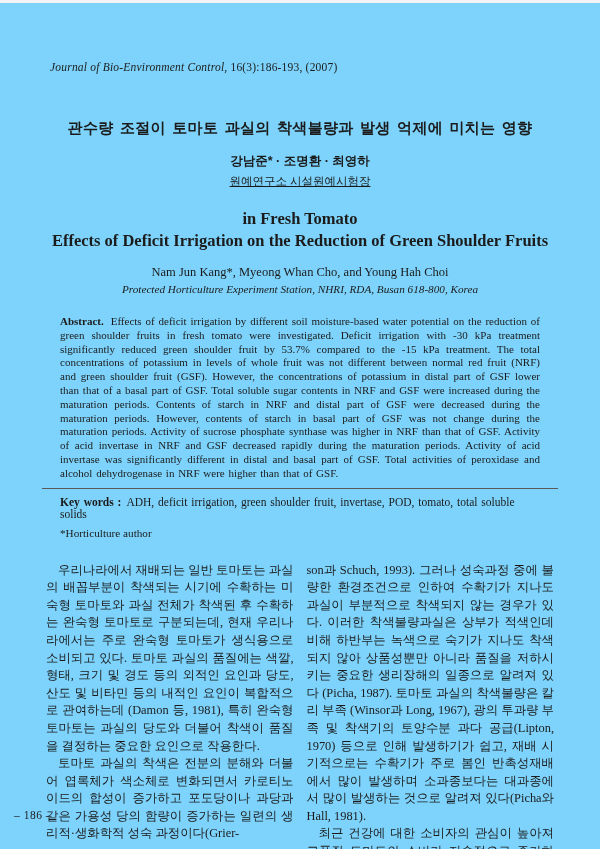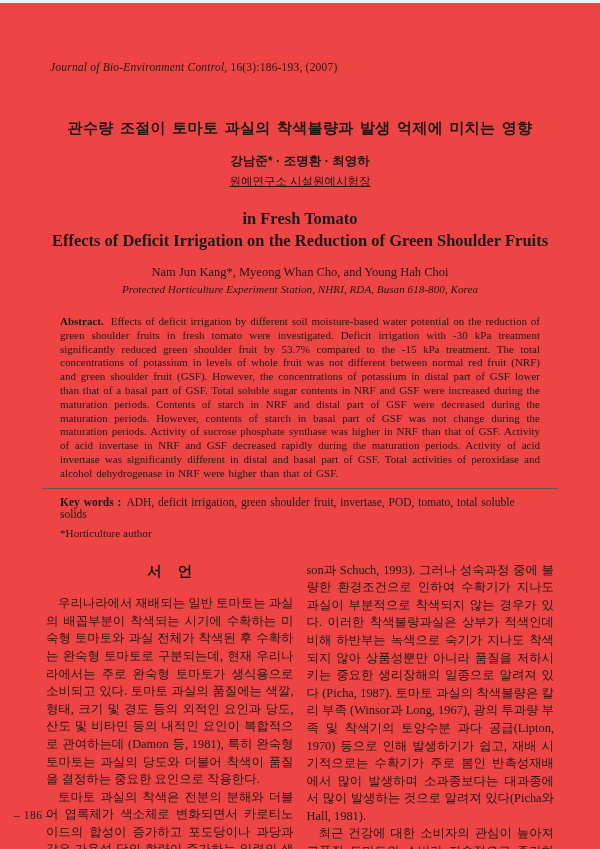--- a/index.html
+++ b/index.html
@@ -2,21 +2,21 @@
 <html><head>
 <meta charset="utf-8">
 <style>
   * { box-sizing: border-box; }
   html, body { margin: 0; padding: 0; background: #ffffff; }
   .page {
     position: relative;
     width: 600px;
     height: 849px;
     margin: 0 auto;
-    background: #ef4444;
+    background: #7dd3fc;
     border-top: 3px solid #f3f3f5;
     font-family: "Liberation Serif", serif;
     color: #1b1b1b;
     overflow: hidden;
   }
   .journal-line {
     margin: 58px 0 0 50px;
     font-size: 11.5px;
     letter-spacing: 0.2px;
   }
@@ -152,21 +152,20 @@
 
   <div class="abstract-block">
     <p class="abstract-text"><span class="abs-label">Abstract.</span><span>Effects of deficit irrigation by different soil moisture-based water potential on the reduction of green shoulder fruits in fresh tomato were investigated. Deficit irrigation with -30 kPa treatment significantly reduced green shoulder fruit by 53.7% compared to the -15 kPa treatment. The total concentrations of potassium in levels of whole fruit was not different between normal red fruit (NRF) and green shoulder fruit (GSF). However, the concentrations of potassium in distal part of GSF lower than that of a basal part of GSF. Total soluble sugar contents in NRF and GSF were increased during the maturation periods. Contents of starch in NRF and distal part of GSF were decreased during the maturation periods. However, contents of starch in basal part of GSF was not change during the maturation periods. Activity of sucrose phosphate synthase was higher in NRF than that of GSF. Activity of acid invertase in NRF and GSF decreased rapidly during the maturation periods. Activity of acid invertase was significantly different in distal and basal part of GSF. Total activities of peroxidase and alcohol dehydrogenase in NRF were higher than that of GSF.</span></p>
     <hr class="rule">
     <p class="keywords"><span class="kw-label">Key words :</span><span>ADH, deficit irrigation, green shoulder fruit, invertase, POD, tomato, total soluble solids</span></p>
     <p class="corresponding">*Horticulture author</p>
   </div>
 
   <div class="columns">
     <div class="col">
-      <h3 class="section-heading">서    언</h3>
       <p class="indent">우리나라에서 재배되는 일반 토마토는 과실의 배꼽부분이 착색되는 시기에 수확하는 미숙형 토마토와 과실 전체가 착색된 후 수확하는 완숙형 토마토로 구분되는데, 현재 우리나라에서는 주로 완숙형 토마토가 생식용으로 소비되고 있다. 토마토 과실의 품질에는 색깔, 형태, 크기 및 경도 등의 외적인 요인과 당도, 산도 및 비타민 등의 내적인 요인이 복합적으로 관여하는데 (Damon 등, 1981), 특히 완숙형 토마토는 과실의 당도와 더불어 착색이 품질을 결정하는 중요한 요인으로 작용한다.</p>
       <p class="indent">토마토 과실의 착색은 전분의 분해와 더불어 엽록체가 색소체로 변화되면서 카로티노이드의 합성이 증가하고 포도당이나 과당과 같은 가용성 당의 함량이 증가하는 일련의 생리적·생화학적 성숙 과정이다(Grier-</p>
     </div>
     <div class="col">
       <p>son과 Schuch, 1993). 그러나 성숙과정 중에 불량한 환경조건으로 인하여 수확기가 지나도 과실이 부분적으로 착색되지 않는 경우가 있다. 이러한 착색불량과실은 상부가 적색인데 비해 하반부는 녹색으로 숙기가 지나도 착색되지 않아 상품성뿐만 아니라 품질을 저하시키는 중요한 생리장해의 일종으로 알려져 있다 (Picha, 1987). 토마토 과실의 착색불량은 칼리 부족 (Winsor과 Long, 1967), 광의 투과량 부족 및 착색기의 토양수분 과다 공급(Lipton, 1970) 등으로 인해 발생하기가 쉽고, 재배 시기적으로는 수확기가 주로 봄인 반촉성재배에서 많이 발생하며 소과종보다는 대과종에서 많이 발생하는 것으로 알려져 있다(Picha와 Hall, 1981).</p>
       <p class="indent">최근 건강에 대한 소비자의 관심이 높아져 고품질 토마토의 소비가 지속적으로 증가하고 있어 재배 품종뿐만 아니라 재배시기도 아주 다양해지고 있다. 한편</p>
     </div>
   </div>
 
   <div class="footer">– 186 –</div>

